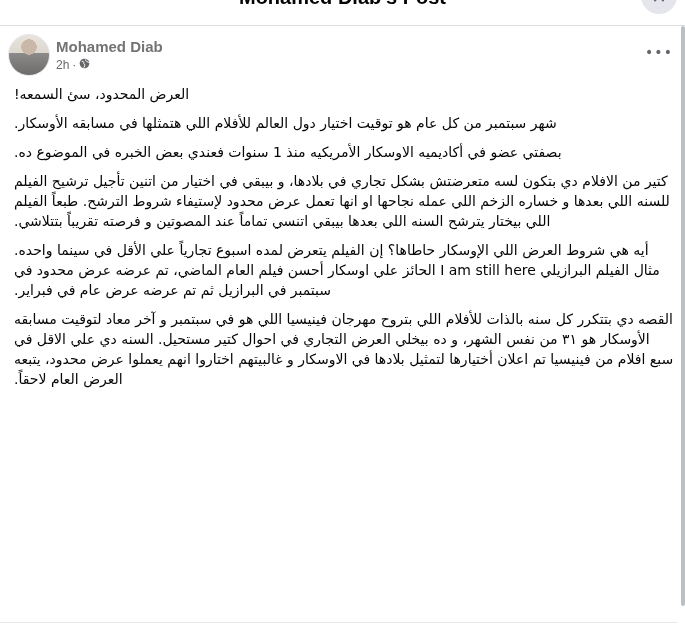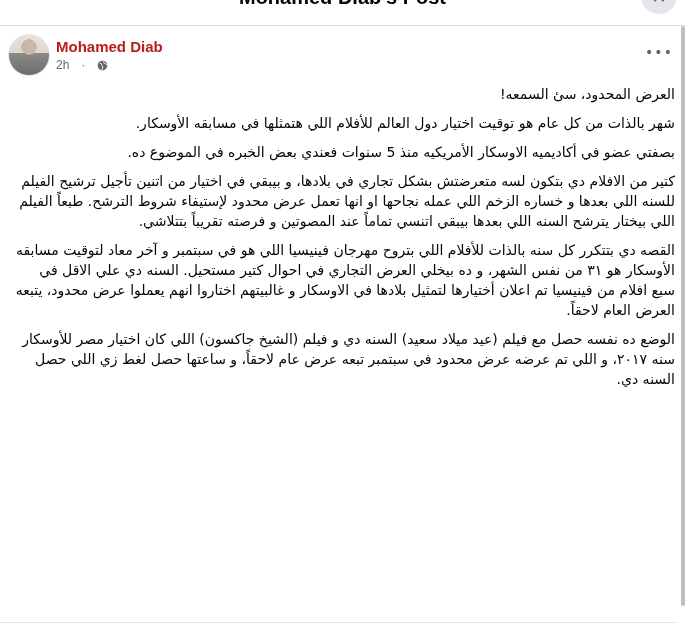--- a/index.html
+++ b/index.html
@@ -29,32 +29,32 @@
   }
   .post-header { position: relative; height: 58px; }
   .avatar {
     position: absolute; left: 8px; top: 8px; width: 40px; height: 40px; border-radius: 50%;
     background: radial-gradient(circle at 50% 30%, #c9b8a8 0 22%, transparent 23%),
                 linear-gradient(180deg, #e8e4dc 0%, #dcd7cf 45%, #8c8a88 46%, #6e6c6b 100%);
     border: 1px solid #e4e6eb; overflow: hidden;
   }
   .author-name {
     position: absolute; left: 56px; top: 12px; font-family: "Liberation Sans", sans-serif;
-    font-size: 15px; font-weight: bold; color: #b91c1c; cursor: pointer;
+    font-size: 15px; font-weight: bold; color: #737373; cursor: pointer;
   }
-  .meta { position: absolute; left: 56px; top: 32px; font-size: 12px; color: #65676b; display: flex; align-items: center; gap: 12px;
+  .meta { position: absolute; left: 56px; top: 32px; font-size: 12px; color: #65676b; display: flex; gap: 3px;
     font-family: "Liberation Sans", sans-serif; }
   .globe-icon { width: 11px; height: 11px; display: inline-block; }
   .more-button {
     position: absolute; right: 14px; top: 14px; width: 24px; height: 24px;
     display: flex; align-items: center; justify-content: center; color: #65676b; font-size: 14px;
     letter-spacing: 1px; cursor: pointer;
   }
   .post-body {
-    direction: rtl; text-align: right; padding: 0 10px 0 14px;
+    direction: rtl; text-align: left; padding: 0 10px 0 14px;
     font-family: "DejaVu Sans", sans-serif; font-size: 14px; line-height: 20px; color: #050505;
   }
   .post-body p { margin: 0 0 9px 0; }
   .bottom-divider { position: absolute; left: 0; right: 8px; top: 622px; border-top: 1px solid #e4e6eb; }
 </style>
 </head>
 <body>
 
 <div class="dialog-header">
   <div class="dialog-title">Mohamed Diab's Post</div>
@@ -75,22 +75,22 @@
         <path d="M4 5 Q6 4 7 6 Q6 8 8 9 Q9 11 7 14 M10 2 Q9 4 11 5 Q13 5 14 7" stroke="#fff" stroke-width="1.4" fill="none"></path>
       </svg>
     </div>
     <div class="more-button">
       <span>•••</span>
     </div>
   </div>
 
   <div class="post-body">
     <p>العرض المحدود، سئ السمعه!</p>
-    <p>شهر بالذات من كل عام هو توقيت اختيار دول العالم للأفلام اللي هتمثلها في مسابقه الأوسكار.</p>
-    <p>بصفتي عضو في أكاديميه الاوسكار الأمريكيه منذ 5 سنوات فعندي بعض الخبره في الموضوع ده.</p>
+    <p>شهر سبتمبر من كل عام هو توقيت اختيار دول العالم للأفلام اللي هتمثلها في مسابقه الأوسكار.</p>
+    <p>بصفتي عضو في أكاديميه الاوسكار الأمريكيه منذ 1 سنوات فعندي بعض الخبره في الموضوع ده.</p>
     <p>كتير من الافلام دي بتكون لسه متعرضتش بشكل تجاري في بلادها، و بيبقي في اختيار من اتنين تأجيل ترشيح الفيلم للسنه اللي بعدها و خساره الزخم اللي عمله نجاحها او انها تعمل عرض محدود لإستيفاء شروط الترشح. طبعاً الفيلم اللي بيختار يترشح السنه اللي بعدها بيبقي اتنسي تماماً عند المصوتين و فرصته تقريباً بتتلاشي.</p>
+    <p>أيه هي شروط العرض اللي الإوسكار حاطاها؟ إن الفيلم يتعرض لمده اسبوع تجارياً علي الأقل في سينما واحده. مثال الفيلم البرازيلي I am still here الحائز علي اوسكار أحسن فيلم العام الماضي، تم عرضه عرض محدود في سبتمبر في البرازيل ثم تم عرضه عرض عام في فبراير.</p>
     <p>القصه دي بتتكرر كل سنه بالذات للأفلام اللي بتروح مهرجان فينيسيا اللي هو في سبتمبر و آخر معاد لتوقيت مسابقه الأوسكار هو ٣١ من نفس الشهر، و ده بيخلي العرض التجاري في احوال كتير مستحيل. السنه دي علي الاقل في سبع افلام من فينيسيا تم اعلان أختيارها لتمثيل بلادها في الاوسكار  و غالبيتهم اختاروا انهم يعملوا عرض محدود، يتبعه العرض العام لاحقاً.</p>
-    <p>الوضع ده نفسه حصل مع فيلم (عيد ميلاد سعيد) السنه دي و فيلم (الشيخ جاكسون) اللي كان اختيار مصر للأوسكار سنه ٢٠١٧، و اللي تم عرضه عرض محدود في سبتمبر تبعه عرض عام لاحقاً، و ساعتها حصل لغط زي اللي حصل السنه دي.</p>
   </div>
 </div>
 
 <div class="scrollbar"></div>
 <div class="bottom-divider"></div>
 
 </body></html>

